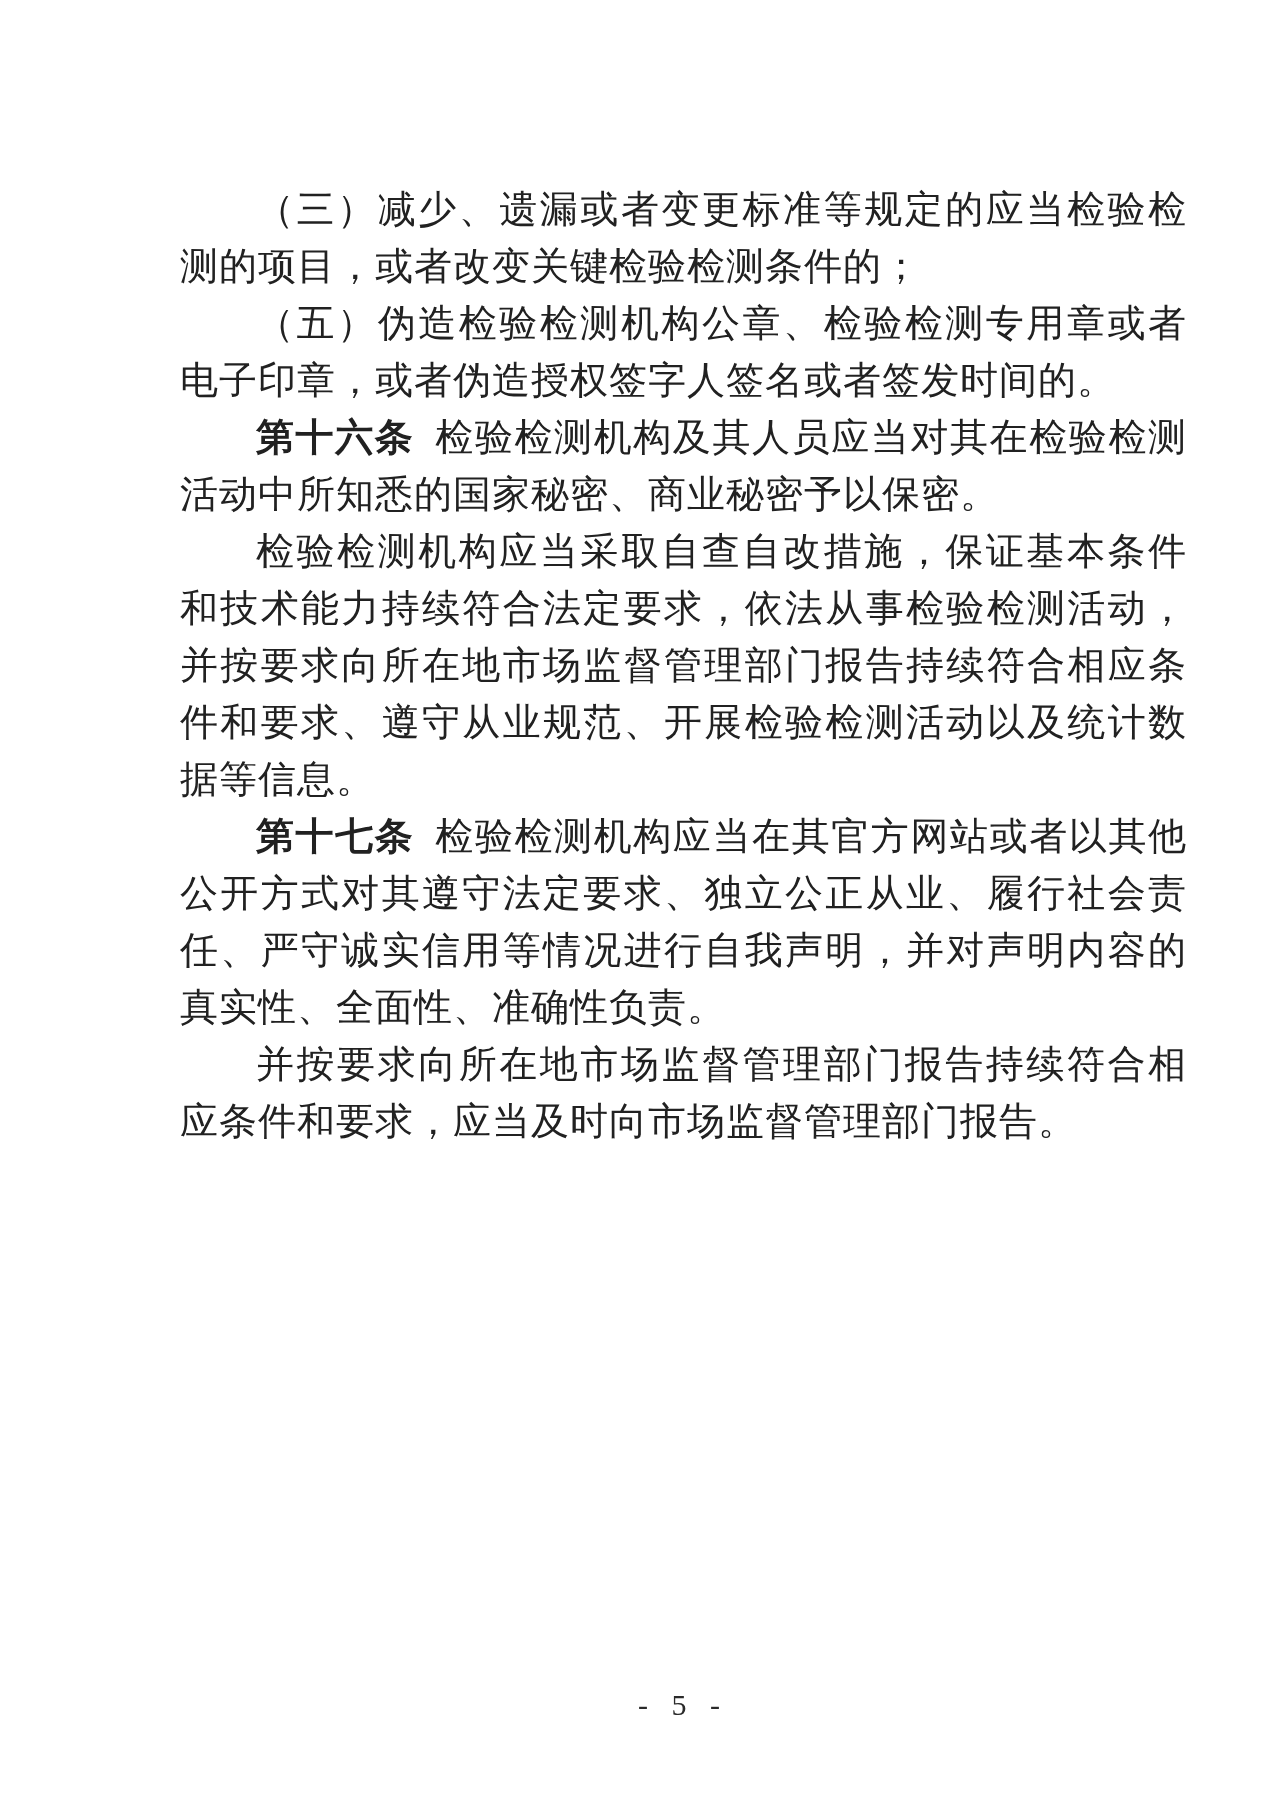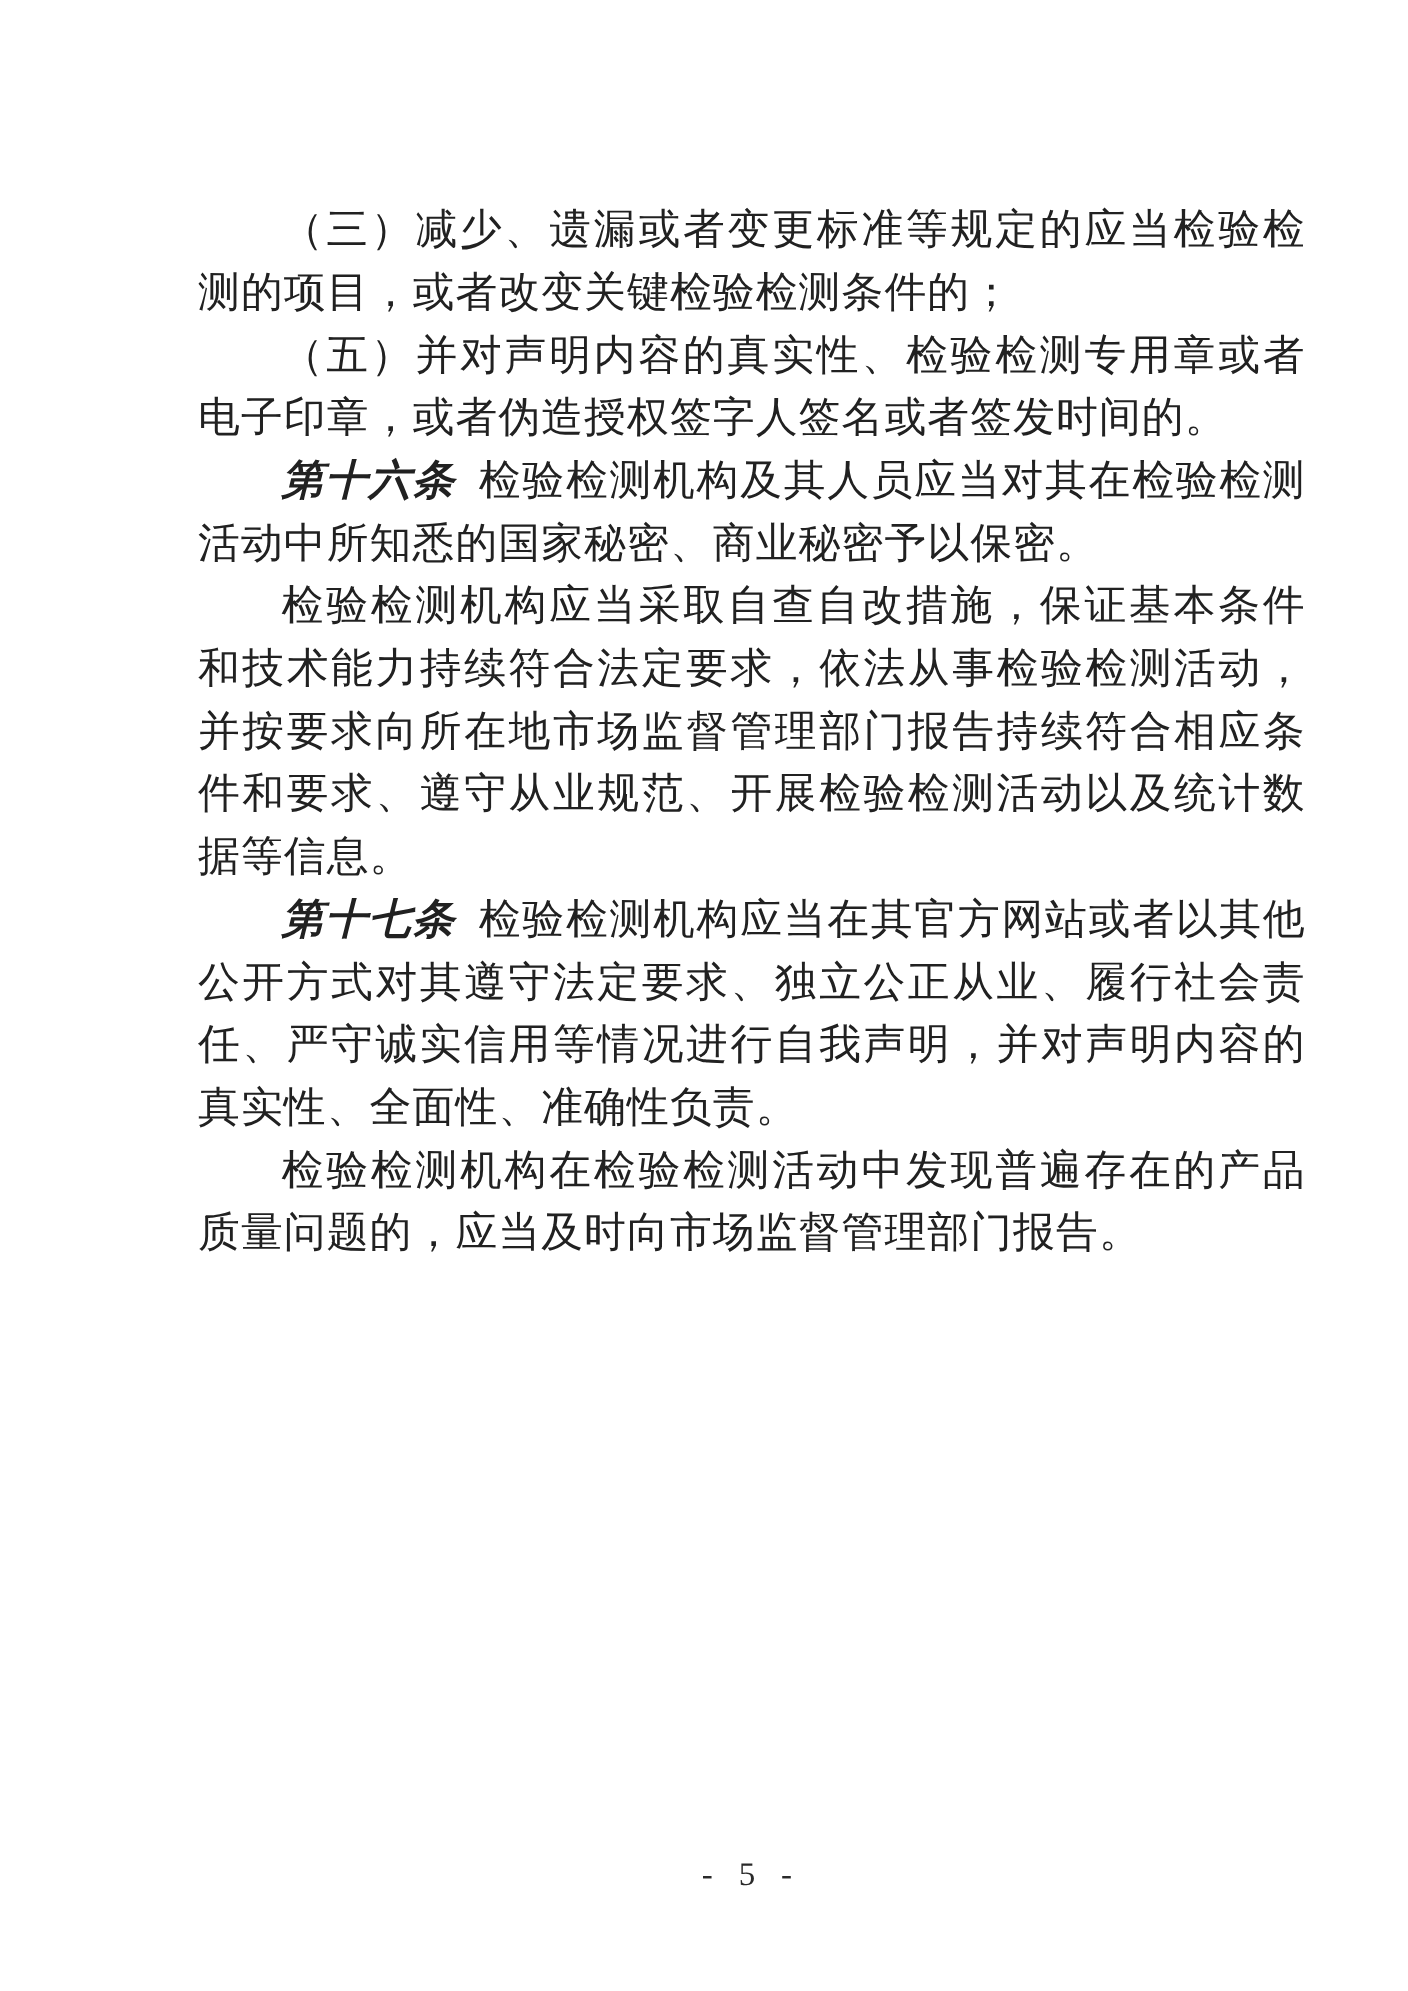--- a/index.html
+++ b/index.html
@@ -27,21 +27,20 @@
     margin: 0;
     font-size: 38px;
     line-height: 57px;
     text-align: justify;
     text-indent: 2em;
     letter-spacing: 1px;
     word-break: break-all;
   }
   .term {
     font-weight: 700;
-    font-style: italic;
   }
   .term:not(:empty) {
     margin-right: 0.55em;
   }
   .page-footer {
     position: absolute;
     left: 0;
     top: 1688px;
     width: 100%;
     text-align: center;
@@ -52,28 +51,28 @@
 </style>
 </head>
 <body>
 
 <div class="page">
   <div class="content">
 
     <p class="para"><span class="term"></span><span>（三）减少、遗漏或者变更标准等规定的应当检验检测的项目，或者改变关键检验检测条件的；</span></p>
 
 
-    <p class="para"><span class="term"></span><span>（五）并对声明内容的真实性、检验检测专用章或者电子印章，或者伪造授权签字人签名或者签发时间的。</span></p>
+    <p class="para"><span class="term"></span><span>（五）伪造检验检测机构公章、检验检测专用章或者电子印章，或者伪造授权签字人签名或者签发时间的。</span></p>
 
 
     <p class="para"><span class="term">第十六条</span><span>检验检测机构及其人员应当对其在检验检测活动中所知悉的国家秘密、商业秘密予以保密。</span></p>
 
     <p class="para"><span class="term"></span><span>检验检测机构应当采取自查自改措施，保证基本条件和技术能力持续符合法定要求，依法从事检验检测活动，并按要求向所在地市场监督管理部门报告持续符合相应条件和要求、遵守从业规范、开展检验检测活动以及统计数据等信息。</span></p>
 
     <p class="para"><span class="term">第十七条</span><span>检验检测机构应当在其官方网站或者以其他公开方式对其遵守法定要求、独立公正从业、履行社会责任、严守诚实信用等情况进行自我声明，并对声明内容的真实性、全面性、准确性负责。</span></p>
 
-    <p class="para"><span class="term"></span><span>检验检测机构在检验检测活动中发现普遍存在的产品质量问题的，应当及时向市场监督管理部门报告。</span></p>
+    <p class="para"><span class="term"></span><span>并按要求向所在地市场监督管理部门报告持续符合相应条件和要求，应当及时向市场监督管理部门报告。</span></p>
 
 
   </div>
 
   <div class="page-footer">- 5 -</div>
 </div>
 
 </body></html>

